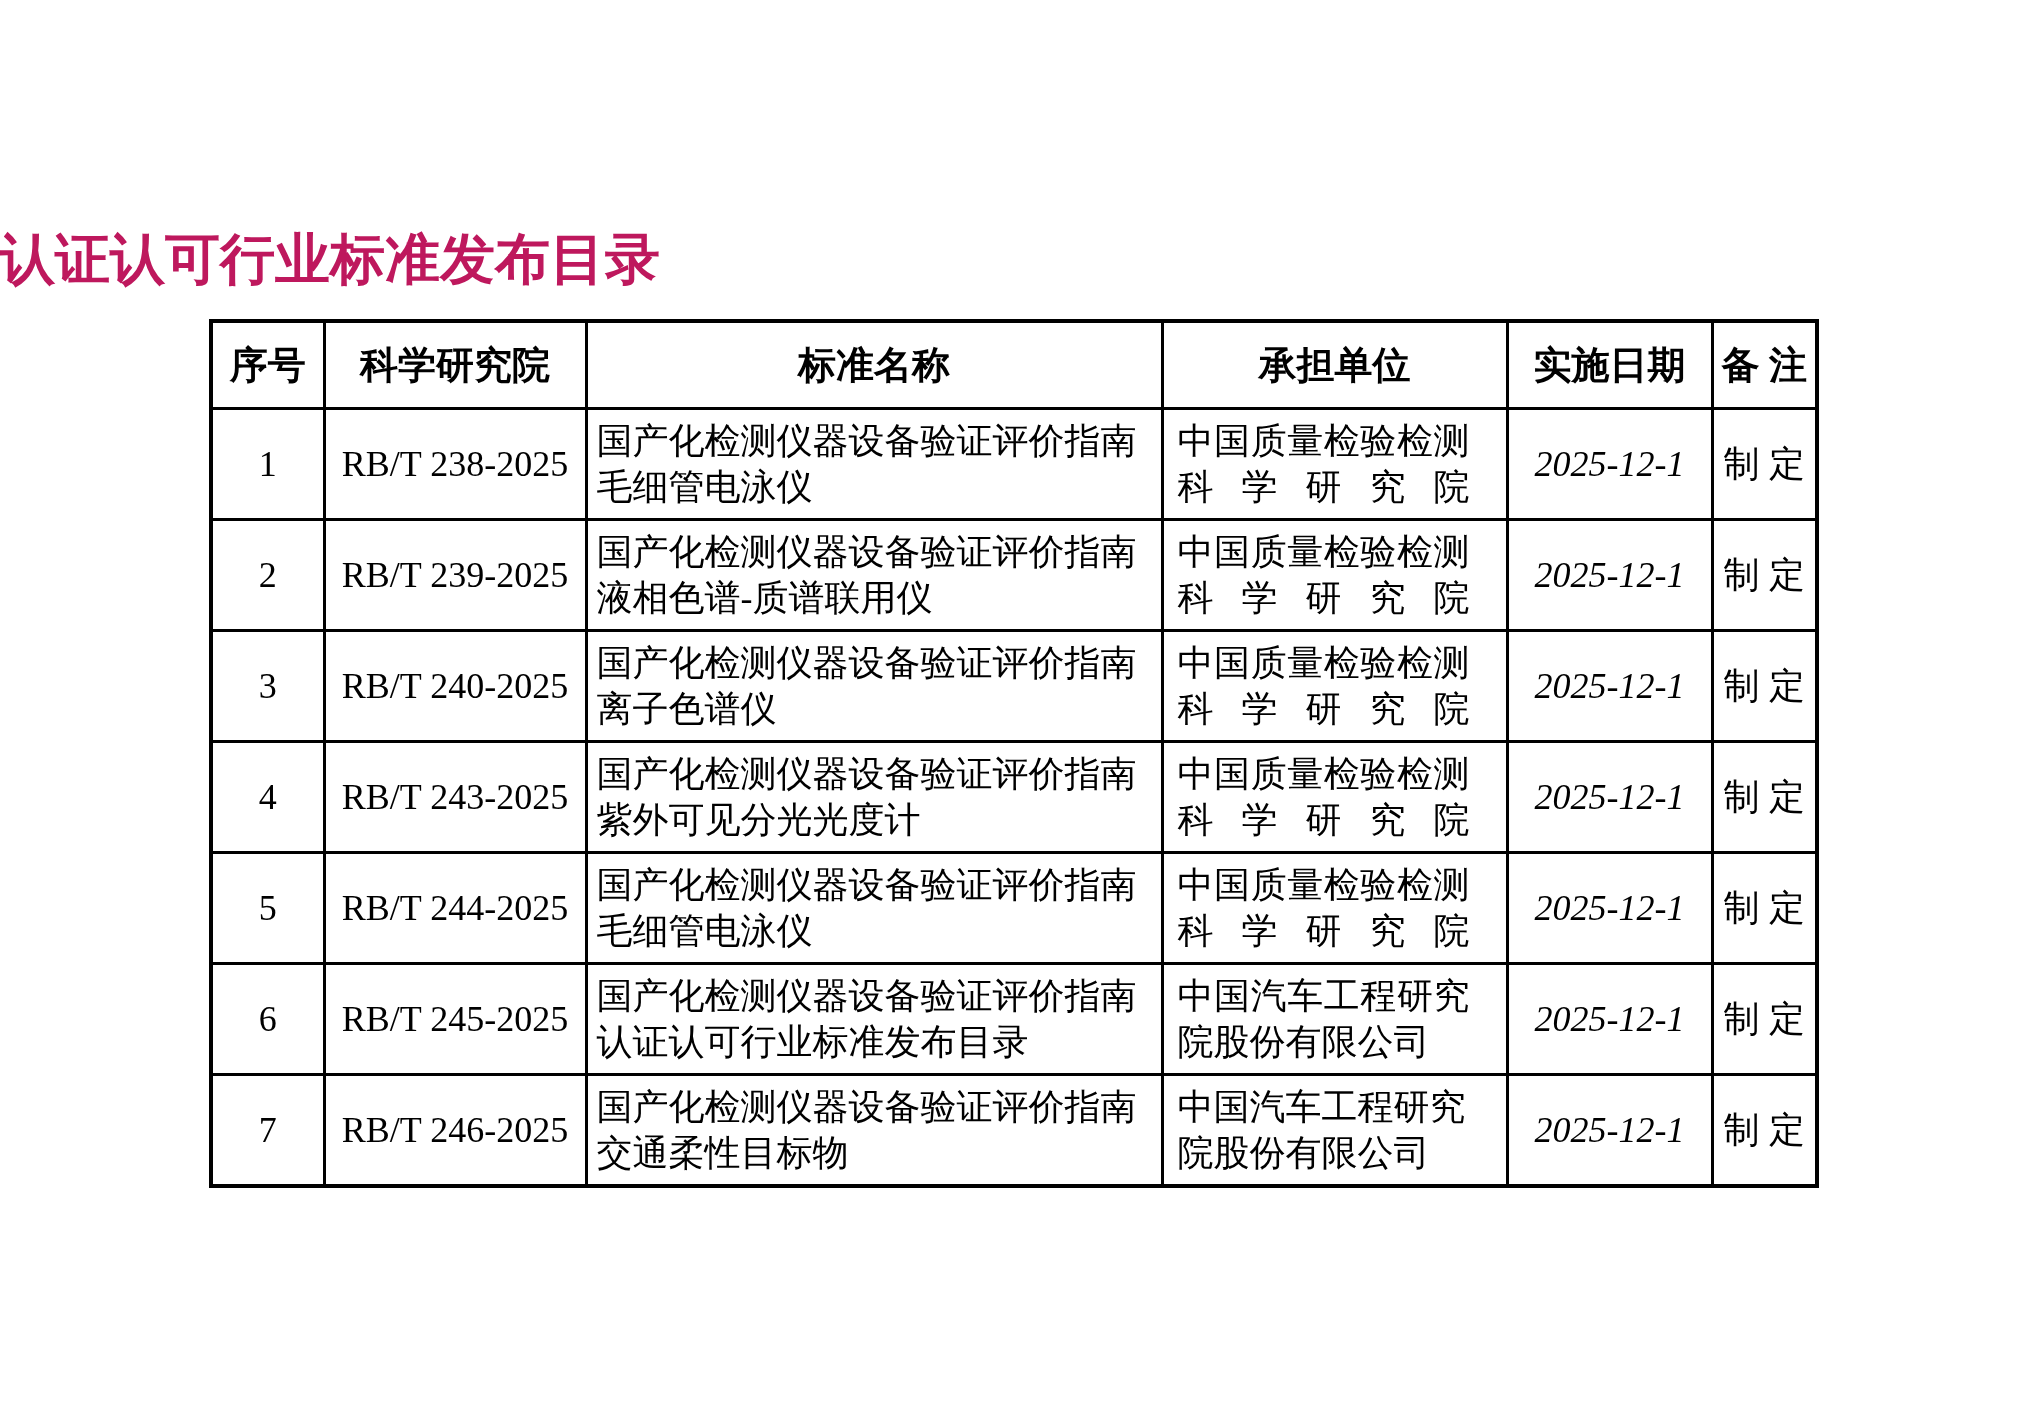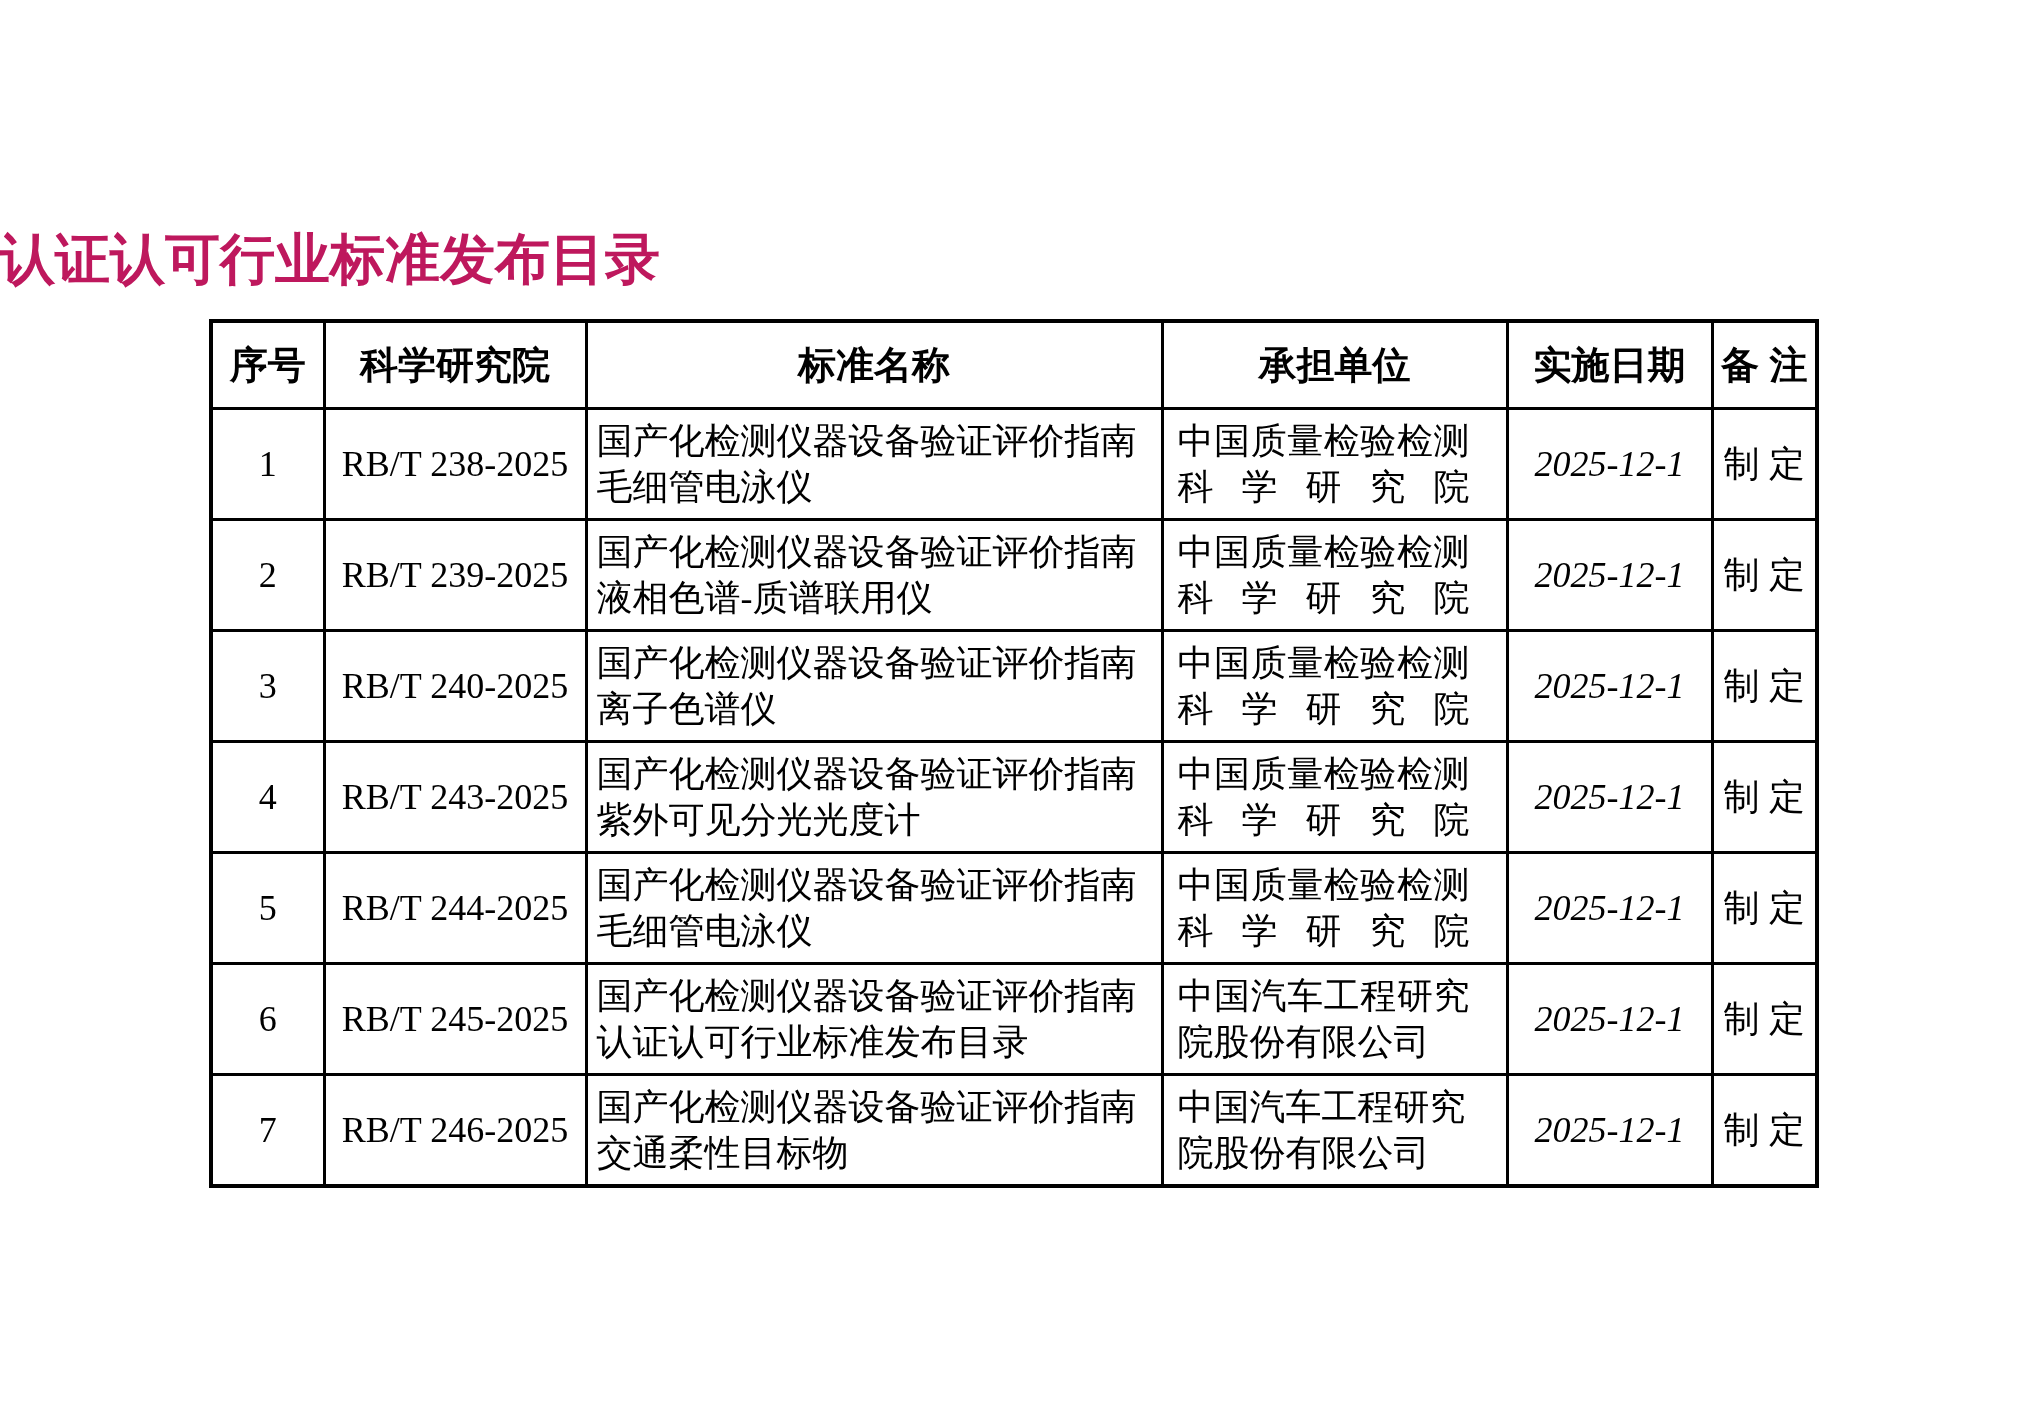--- a/index.html
+++ b/index.html
@@ -37,21 +37,21 @@
     border: 4px solid #000000;
   }
   .std-table th, .std-table td {
     border: 3px solid #000000;
     padding: 0;
     vertical-align: middle;
     overflow: hidden;
   }
   .std-table thead th {
     height: 84px;
-    font-family: Liberation Sans, sans-serif;
+    font-family: Liberation Serif, serif;
     font-weight: 700;
     font-size: 38px;
     text-align: center;
     white-space: nowrap;
   }
   .std-table tbody td {
     height: 108px;
     font-size: 36px;
   }
   td.cell-seq, td.cell-date, td.cell-note {

